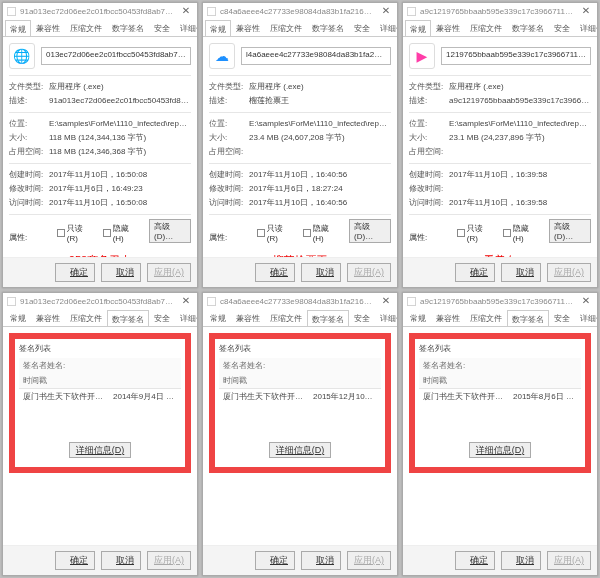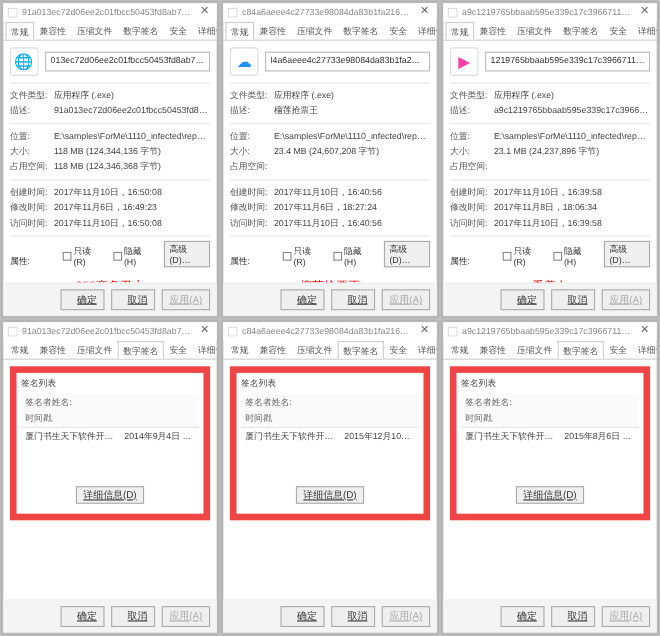--- a/index.html
+++ b/index.html
@@ -305,21 +305,20 @@
           <div class="row">
             <span class="lab">占用空间:</span>
           </div>
           <div class="sep"></div>
           <div class="row">
             <span class="lab">创建时间:</span>
             <span class="val">2017年11月10日，16:39:58</span>
           </div>
           <div class="row">
             <span class="lab">修改时间:</span>
-            <span class="val">2017年11月8日，18:06:34</span>
           </div>
           <div class="row">
             <span class="lab">访问时间:</span>
             <span class="val">2017年11月10日，16:39:58</span>
           </div>
           <div class="sep"></div>
           <div class="attr-row">
             <span class="lab">属性:</span>
             <span class="chk"><span class="box"></span> 只读(R)</span>
             <span class="chk"><span class="box"></span> 隐藏(H)</span>

